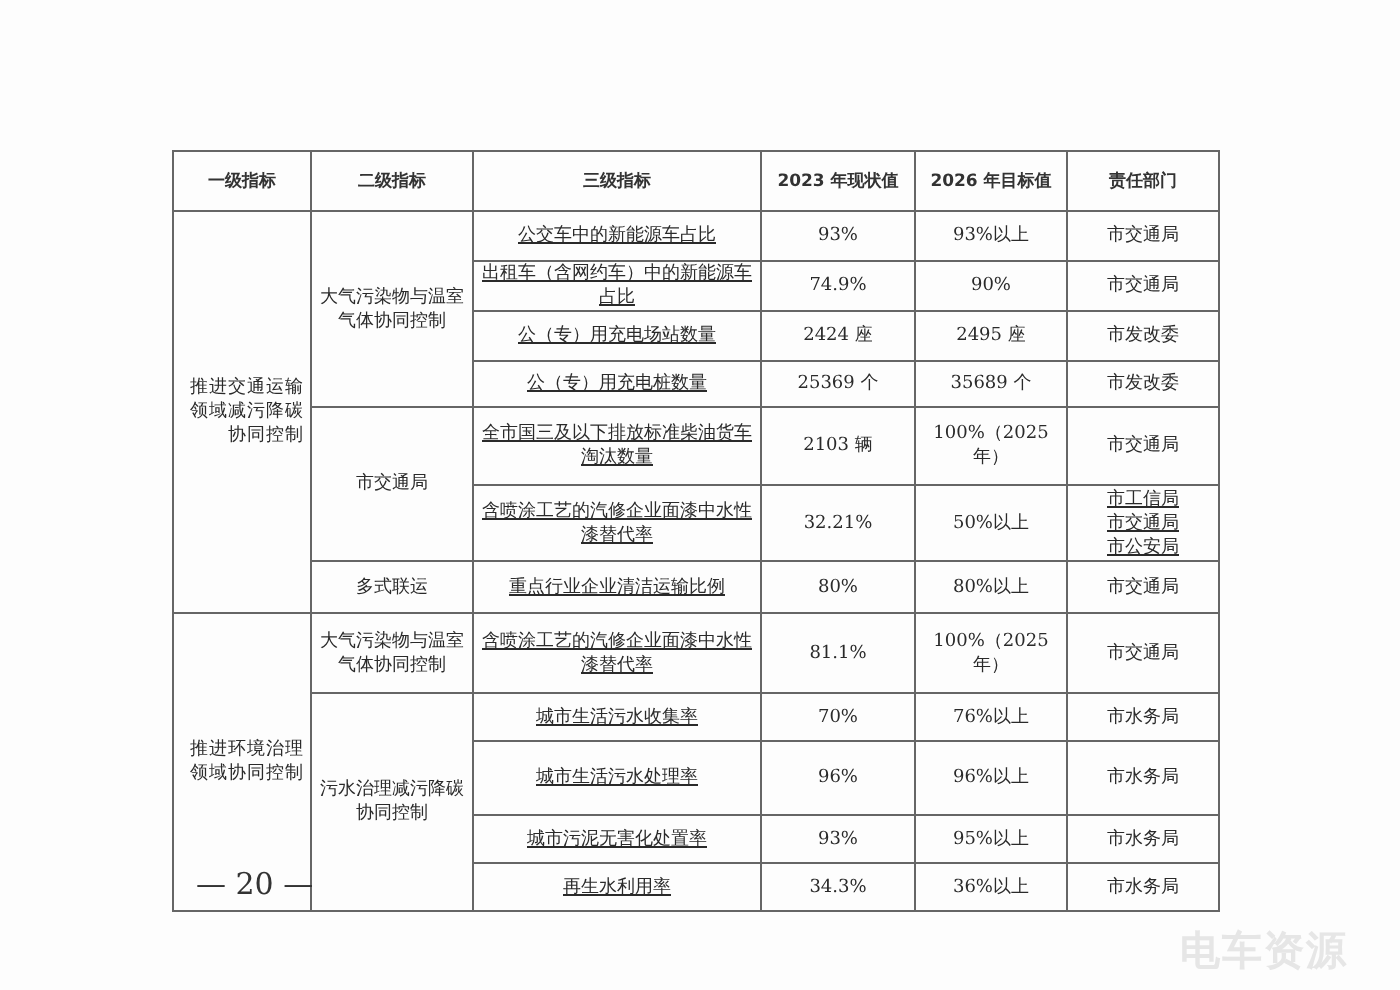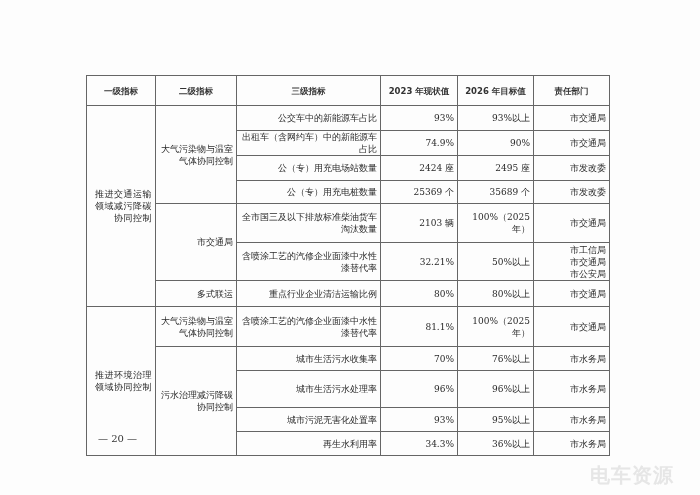--- a/index.html
+++ b/index.html
@@ -5,25 +5,25 @@
   html, body { margin:0; padding:0; }
   body { width:700px; height:495px; background:#ffffff; position:relative; overflow:hidden;
          font-family: "DejaVu Serif", "Liberation Serif", serif; color:#2a2a2a; }
   .page { position:absolute; left:0; top:0; width:700px; height:495px; background:#fdfdfd; }
   table.main { position:absolute; left:86px; top:63px; border-collapse:collapse; table-layout:fixed;
                width:523px; border:1.5px solid #555;margin-top:12px; }
   table.main td, table.main th { border:1px solid #666; padding:0 3px; font-size:9px; line-height:12px;
                vertical-align:middle; overflow:hidden; }
   table.main th { font-family:"DejaVu Sans", "Liberation Sans", sans-serif; font-weight:bold; font-size:8.5px;
                color:#333; text-align:center; height:29px; }
-  td.c { text-align:right; }
-  td.l { text-align:right; }
+  td.c { text-align:center; }
+  td.l { text-align:center;text-decoration:underline; }
   td.l1 { text-align:right; letter-spacing:0.5px; }
-  .multi span { display:block; }
-  .footer { position:absolute; left:98px; top:433px; font-size:10px; color:#333;
+  .multi span { display:block;text-decoration:underline; }
+  .footer { position:absolute; left:98px; top:433px; font-size:15px; color:#333;
             font-family:"DejaVu Serif", "Liberation Serif", serif; }
   .watermark { position:absolute; left:590px; top:462px; font-size:20px; font-weight:bold; color:#e6e6e6;
                font-family:"DejaVu Sans", "Liberation Sans", sans-serif; letter-spacing:1px; }
 </style>
 </head>
 <body>
 
 <div class="page">
   <table class="main">
     <colgroup>

